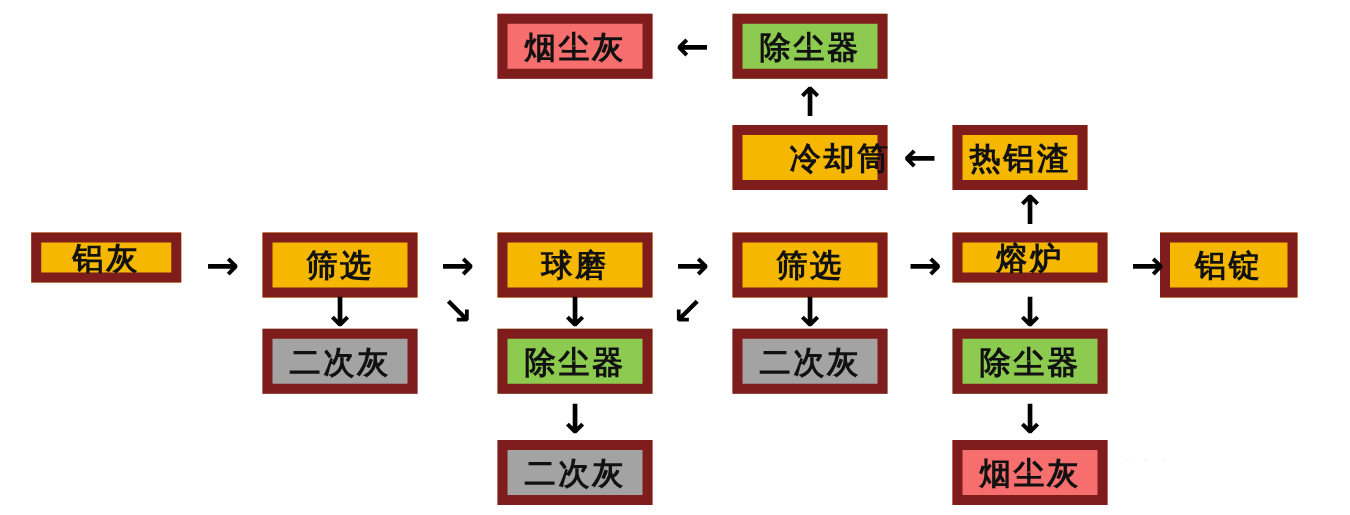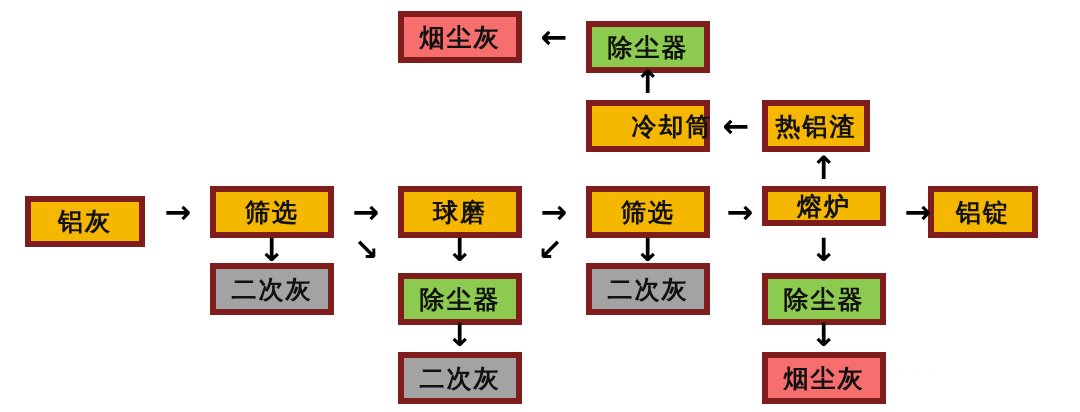--- a/index.html
+++ b/index.html
@@ -13,34 +13,34 @@
   #canvas {
     position: relative;
     width: 1080px;
     height: 412px;
     background: #ffffff;
     overflow: hidden;
   }
   .node {
     position: absolute;
     box-sizing: border-box;
-    border: 6px solid #7f1d1d;
+    border: 8px solid #7f1d1d;
     display: flex;
     align-items: center;
     justify-content: center;
     font-size: 25px;
     font-weight: 700;
     letter-spacing: 2px;
     color: #111111;
     line-height: 1;
     font-family: "DejaVu Serif", "Liberation Serif", serif;
     white-space: nowrap;
   }
   .node.orange { background: #F5B700; }
-  .node.green  { background: #8DCB50; margin-top: 10px; }
+  .node.green  { background: #8DCB50; }
   .node.blue   { background: #a3a3a3; }
   .node.red    { background: #F76E6E; }
 
   .arrow {
     position: absolute;
     color: #000000;
     font-size: 30px;
     line-height: 1;
     font-family: "DejaVu Sans", "Liberation Sans", sans-serif;
     font-weight: 700;
@@ -71,21 +71,21 @@
     </div>
     <div class="node green" style="left: 586px; top: 11px; width: 124px; height: 52px;">
       <span>除尘器</span>
     </div>
     <div class="node orange" style="left: 586px; top: 100px; width: 124px; height: 52px; padding-left: 48px;">
       <span>冷却筒</span>
     </div>
     <div class="node orange" style="left: 762px; top: 100px; width: 108px; height: 52px;">
       <span>热铝渣</span>
     </div>
-    <div class="node orange" style="left: 25px; top: 196px; width: 120px; height: 51px;">
+    <div class="node orange" style="left: 25px; top: 186px; width: 120px; height: 40px;">
       <span>铝灰</span>
     </div>
     <div class="node orange" style="left: 210px; top: 186px; width: 124px; height: 52px;">
       <span>筛选</span>
     </div>
     <div class="node orange" style="left: 398px; top: 186px; width: 124px; height: 52px;">
       <span>球磨</span>
     </div>
     <div class="node orange" style="left: 586px; top: 186px; width: 124px; height: 52px;">
       <span>筛选</span>

